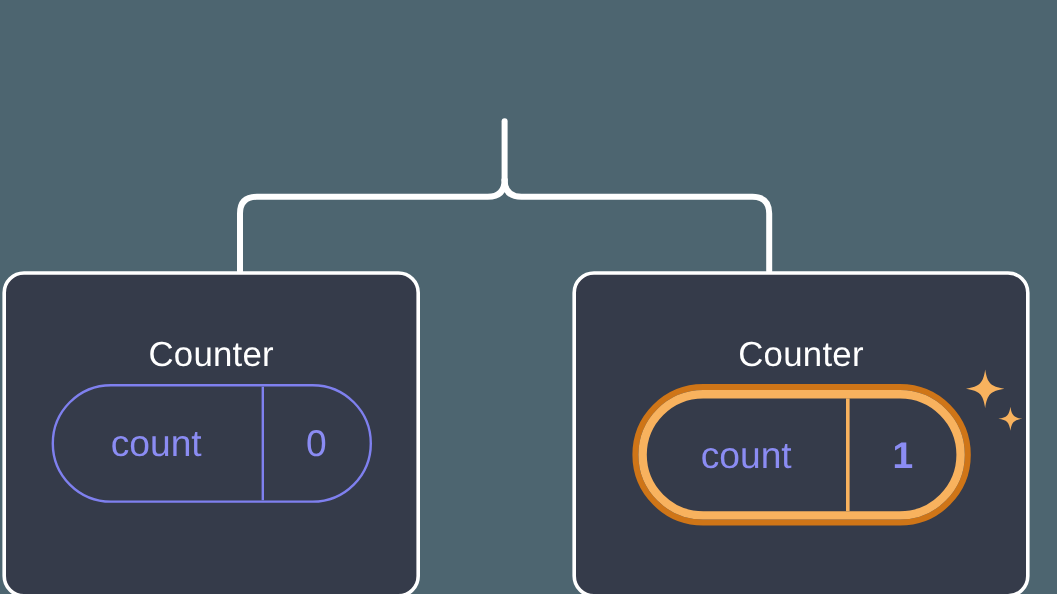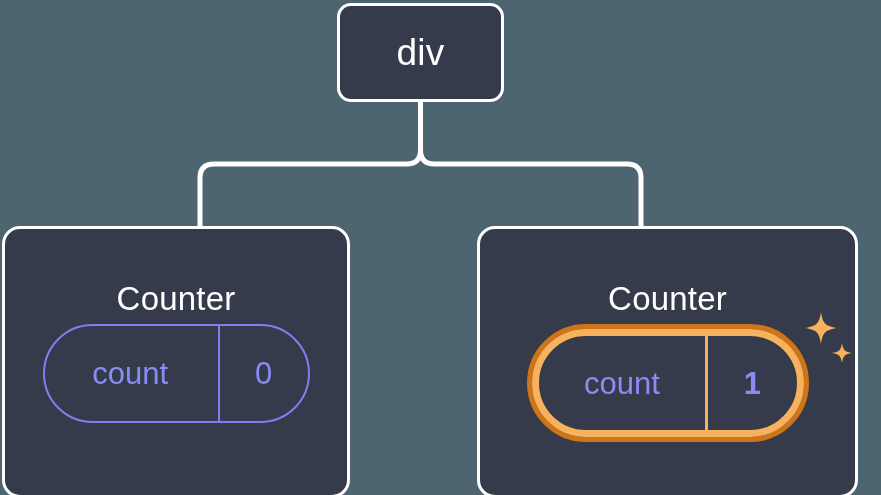--- a/index.html
+++ b/index.html
@@ -70,21 +70,21 @@
     height: 272px;
   }
   #node-counter-right {
     left: 477px;
     top: 226px;
     width: 381px;
     height: 272px;
   }
   .node-title {
     color: #ffffff;
-    font-size: 33px;
+    font-size: 29px;
     font-weight: 400;
     letter-spacing: 0.2px;
     line-height: 1;
     margin-top: 53px;
     text-align: right;
   }
 
   
   .pill-wrap {
     position: relative;
@@ -179,23 +179,20 @@
     <g fill="none" stroke="#ffffff" stroke-width="5" stroke-linecap="round">
 
       <path d="M 420.5 101 L 420.5 150"></path>
 
       <path d="M 420.5 150 Q 420.5 164 406.5 164 L 214 164 Q 200 164 200 178 L 200 226"></path>
 
       <path d="M 420.5 150 Q 420.5 164 434.5 164 L 627 164 Q 641 164 641 178 L 641 226"></path>
     </g>
   </svg>
 
-  <div class="node" id="node-div">
-    <span class="node-title-div">div</span>
-  </div>
 
   <div class="node counter-node" id="node-counter-left">
     <span class="node-title">Counter</span>
 
     <div class="pill-wrap">
       <div class="pill pill-plain">
         <div class="pill-cell pill-key">count</div>
         <div class="pill-cell pill-val">0</div>
       </div>
     </div>

